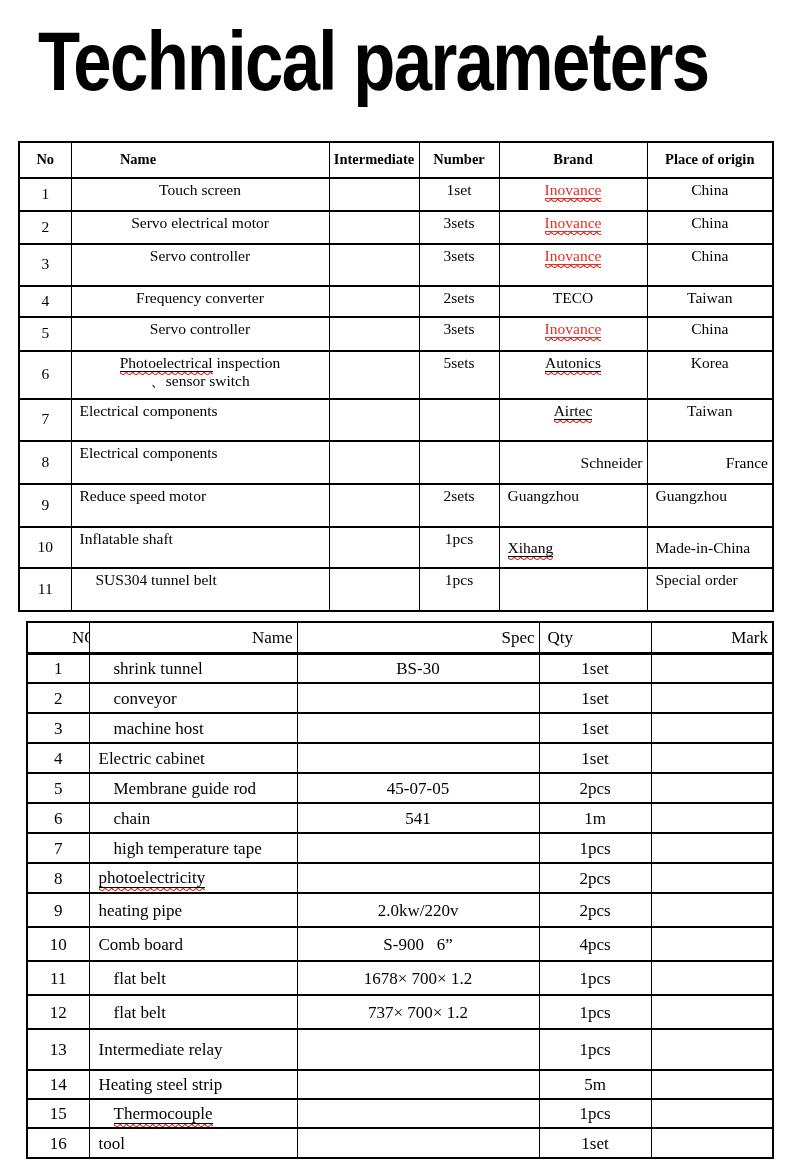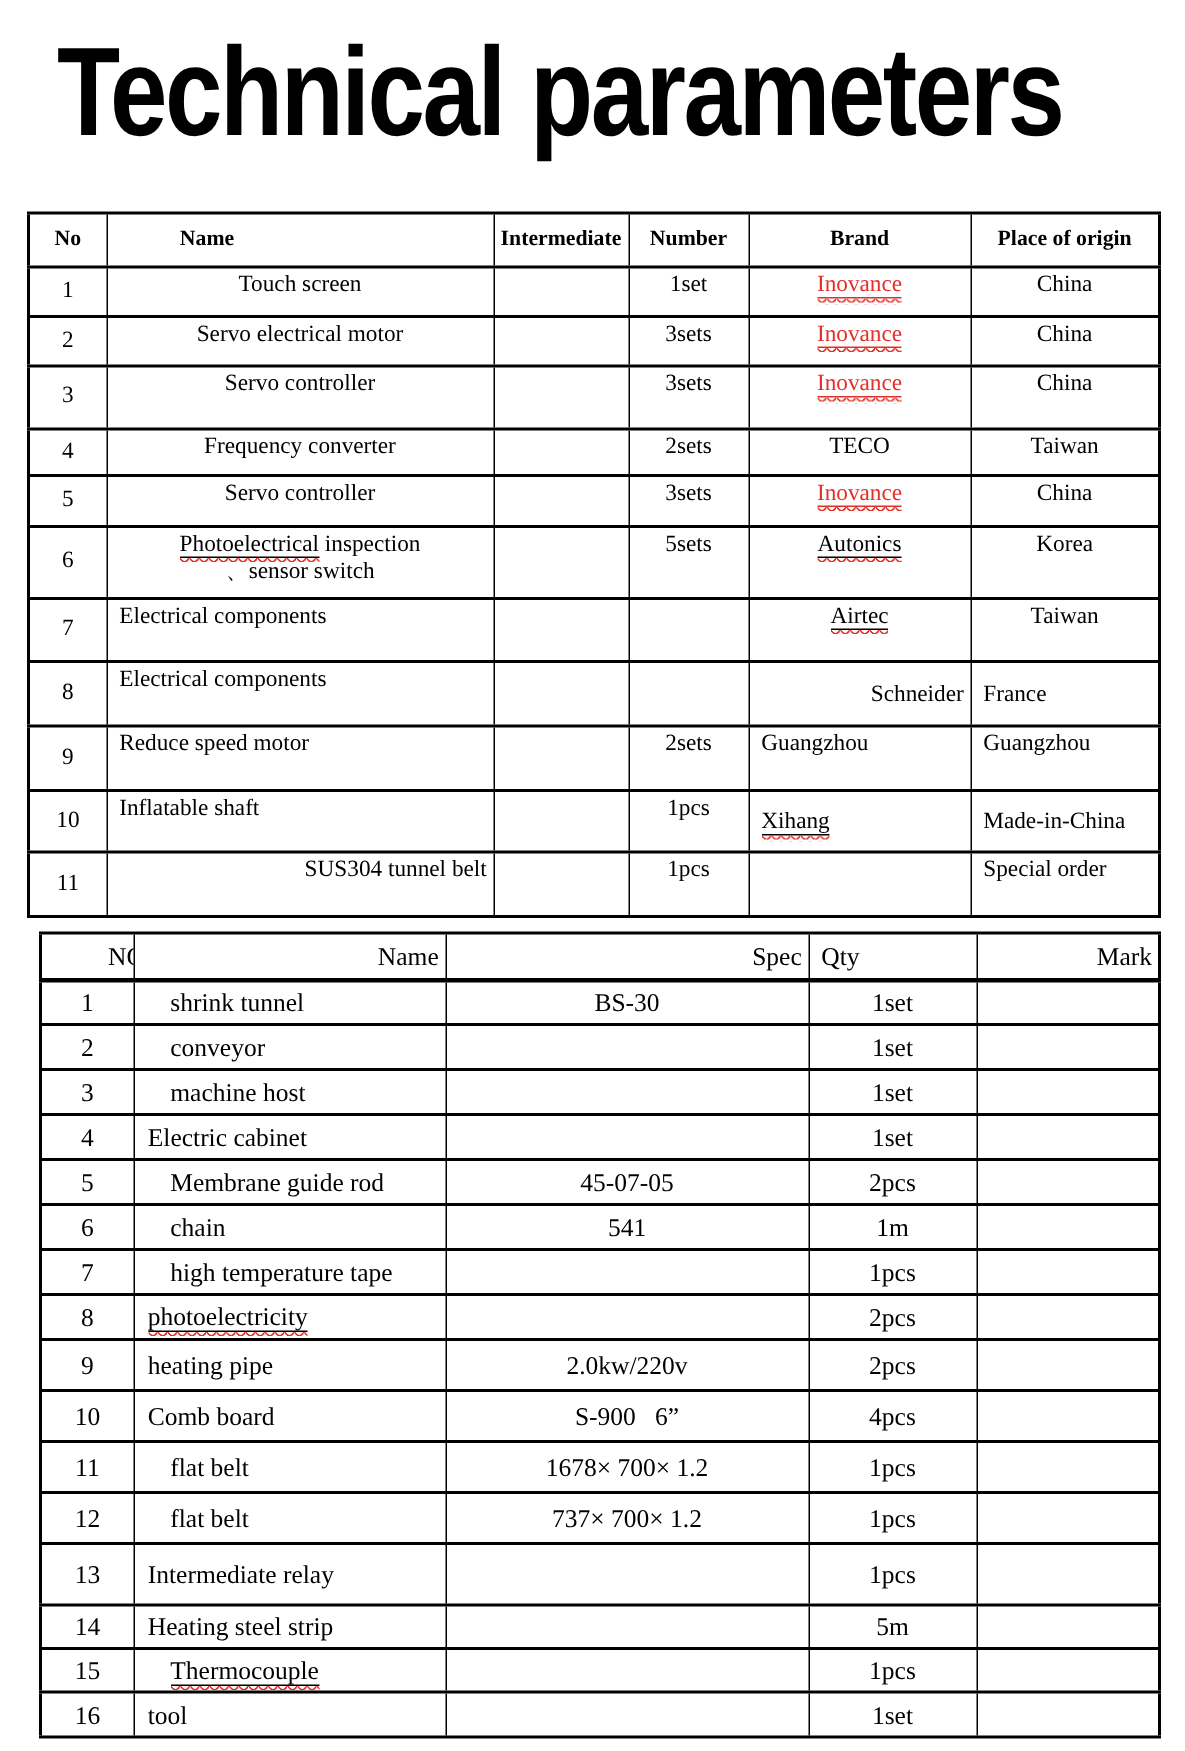--- a/index.html
+++ b/index.html
@@ -122,41 +122,41 @@
         <td></td>
         <td><span class="word">Airtec</span></td>
         <td>Taiwan</td>
       </tr>
       <tr style="height: 43px;">
         <td>8</td>
         <td style="text-align: left; padding-left: 8px;">Electrical components</td>
         <td></td>
         <td></td>
         <td style="text-align: right; padding-left: 8px; vertical-align: middle;">Schneider</td>
-        <td style="text-align: left; padding-left: 8px; vertical-align: middle;">France</td>
+        <td style="text-align: right; padding-left: 8px; vertical-align: middle;">France</td>
       </tr>
       <tr style="height: 43px;">
         <td>9</td>
         <td style="text-align: left; padding-left: 8px;">Reduce speed motor</td>
         <td></td>
         <td>2sets</td>
         <td style="text-align: left; padding-left: 8px;">Guangzhou</td>
         <td style="text-align: left; padding-left: 8px;">Guangzhou</td>
       </tr>
       <tr style="height: 41px;">
         <td>10</td>
         <td style="text-align: left; padding-left: 8px;">Inflatable shaft</td>
         <td></td>
         <td>1pcs</td>
         <td style="text-align: left; padding-left: 8px; vertical-align: middle;"><span class="word">Xihang</span></td>
         <td style="text-align: left; padding-left: 8px; vertical-align: middle;">Made-in-China</td>
       </tr>
       <tr style="height: 37px;">
         <td>11</td>
-        <td style="text-align: right; padding-left: 4px;">SUS304 tunnel belt</td>
+        <td style="text-align: left; padding-left: 24px;">SUS304 tunnel belt</td>
         <td></td>
         <td>1pcs</td>
         <td></td>
         <td style="text-align: left; padding-left: 8px; vertical-align: bottom; padding-bottom: 21px;">Special order</td>
       </tr>
     </tbody>
   </table>
 
 <table id="table2">
     <colgroup>

